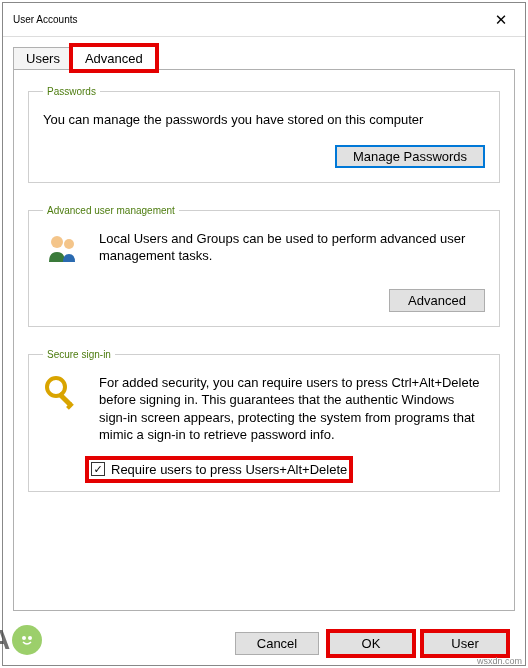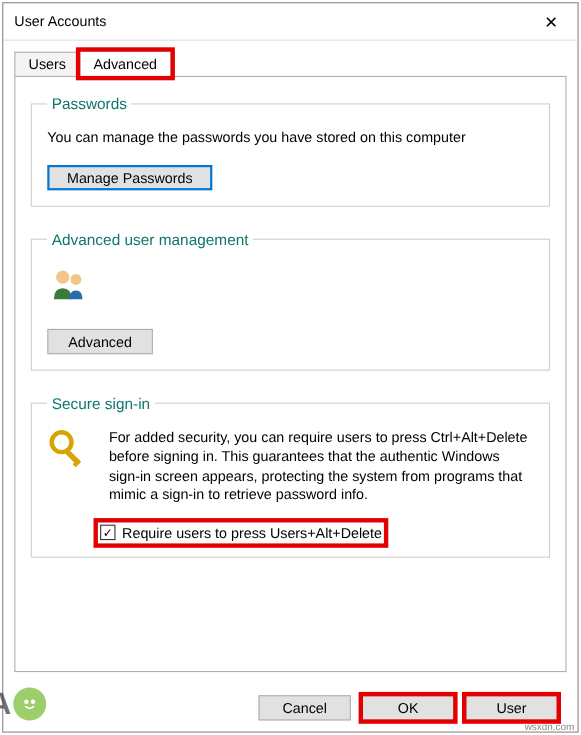--- a/index.html
+++ b/index.html
@@ -22,21 +22,21 @@
       position: relative;
     }
     .titlebar {
       height: 34px;
       display: flex;
       align-items: center;
       justify-content: space-between;
       padding: 0 2px 0 10px;
       border-bottom: 1px solid #ddd;
     }
-    .titlebar-title { font-size: 13px; text-align: center; }
+    .titlebar-title { font-size: 10px; text-align: center; }
     .close-btn {
       width: 44px; height: 30px;
       display: flex; align-items: center; justify-content: center;
       font-size: 15px; font-family: Arial, sans-serif;
       cursor: pointer;
     }
     .tabs {
       display: flex;
       margin: 8px 10px 0 10px;
       align-items: flex-end;
@@ -68,25 +68,25 @@
       margin-top: -1px;
     }
     fieldset {
       border: 1px solid #cfcfcf;
       margin-bottom: 22px;
       padding: 14px 14px 14px 14px;
       position: relative;
     }
     legend {
       padding: 0 4px;
-      font-size: 14px;
-      color: #0f766e;
+      font-size: 10px;
+      color: #4d7c0f;
     }
     .group-row { display: flex; align-items: flex-start; gap: 12px; }
-    .button-row { display: flex; justify-content: flex-start; margin-top: 16px; }
+    .button-row { display: flex; justify-content: flex-end; margin-top: 16px; }
     .btn {
       min-width: 96px;
       padding: 3px 12px;
       border: 1px solid #adadad;
       background: #e1e1e1;
       font-size: 13px;
       cursor: pointer;
       text-align: center;
       font-family: inherit;
     }
@@ -169,20 +169,21 @@
       <legend>Advanced user management</legend>
       <div class="group-row">
         <div class="icon-box">
           <svg width="40" height="40" viewBox="0 0 40 40">
             <circle cx="14" cy="12" r="6" fill="#f4c58a"></circle>
             <path d="M6 32 Q6 22 14 22 Q22 22 22 32 Z" fill="#3a7a3a"></path>
             <circle cx="26" cy="14" r="5" fill="#f4c58a"></circle>
             <path d="M20 32 Q20 24 26 24 Q32 24 32 32 Z" fill="#2a6ab0"></path>
           </svg>
         </div>
+        <div class="desc-text">Local Users and Groups can be used to perform advanced user management tasks.</div>
       </div>
       <div class="button-row">
         <button class="btn">Advanced</button>
       </div>
     </fieldset>
 
     <fieldset style="margin-bottom:0;">
       <legend>Secure sign-in</legend>
       <div class="group-row">
         <div class="icon-box">

